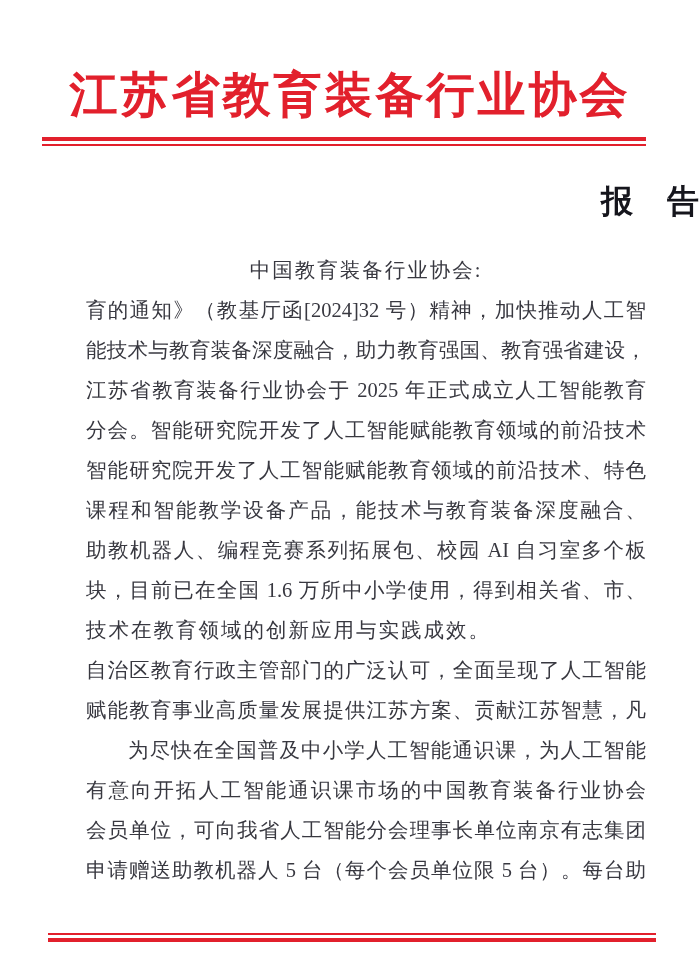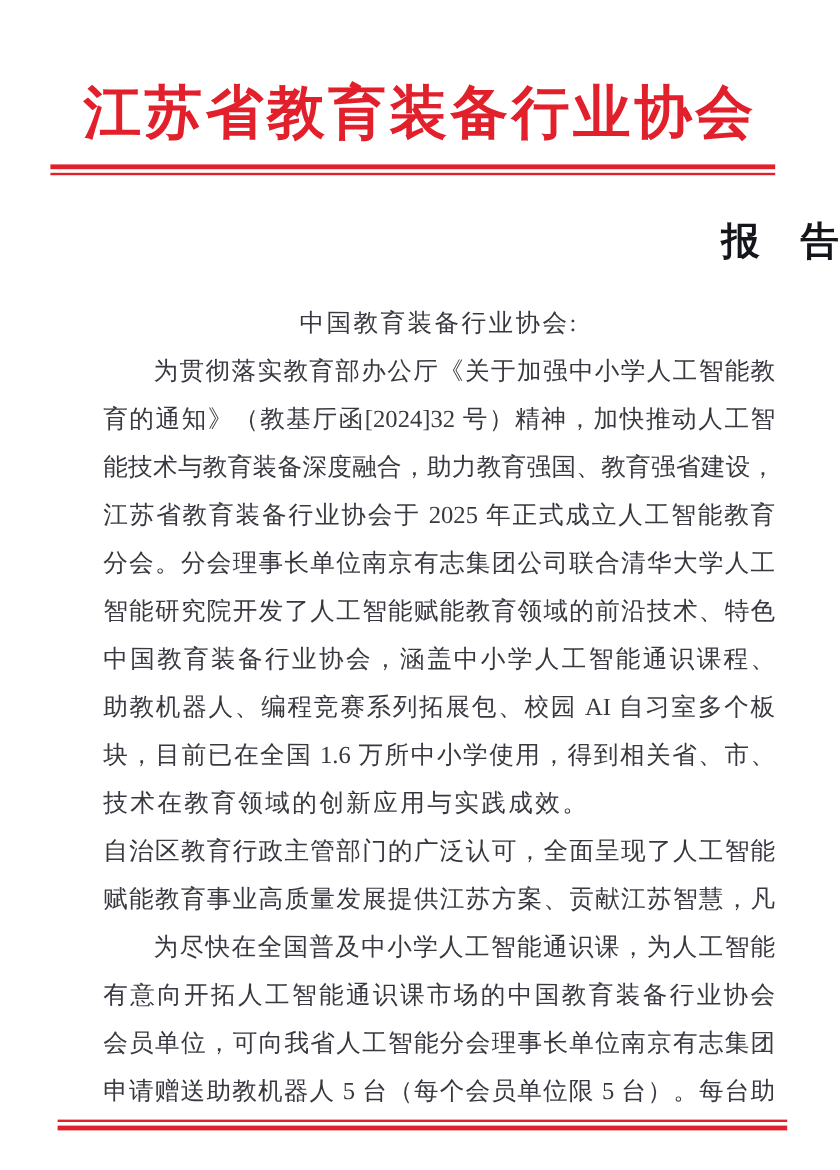--- a/index.html
+++ b/index.html
@@ -77,27 +77,26 @@
   <h1 class="letterhead">江苏省教育装备行业协会</h1>
 
   <div class="rule rule-top-thick"></div>
   <div class="rule rule-top-thin"></div>
 
   <h2 class="doc-title">报　告</h2>
 
   <div class="body-text">
     <p class="salutation">中国教育装备行业协会:</p>
     <div id="body-lines">
-        <div class="line indent">为贯彻落实教育部办公厅《关于加强中小学人工智能教</div>
         <div class="line">育的通知》（教基厅函[2024]32 号）精神，加快推动人工智</div>
         <div class="line">能技术与教育装备深度融合，助力教育强国、教育强省建设，</div>
         <div class="line">江苏省教育装备行业协会于 2025 年正式成立人工智能教育</div>
-        <div class="line">分会。分会理事长单位南京有志集团公司联合清华大学人工</div>
+        <div class="line">分会。智能研究院开发了人工智能赋能教育领域的前沿技术</div>
         <div class="line">智能研究院开发了人工智能赋能教育领域的前沿技术、特色</div>
-        <div class="line">中国教育装备行业协会，涵盖中小学人工智能通识课程、</div>
+        <div class="line">课程和智能教学设备产品，能技术与教育装备深度融合、</div>
         <div class="line">助教机器人、编程竞赛系列拓展包、校园 AI 自习室多个板</div>
         <div class="line">块，目前已在全国 1.6 万所中小学使用，得到相关省、市、</div>
         <div class="line para-end">技术在教育领域的创新应用与实践成效。</div>
         <div class="line">自治区教育行政主管部门的广泛认可，全面呈现了人工智能</div>
         <div class="line">赋能教育事业高质量发展提供江苏方案、贡献江苏智慧，凡</div>
         <div class="line indent">为尽快在全国普及中小学人工智能通识课，为人工智能</div>
         <div class="line">有意向开拓人工智能通识课市场的中国教育装备行业协会</div>
         <div class="line">会员单位，可向我省人工智能分会理事长单位南京有志集团</div>
         <div class="line">申请赠送助教机器人 5 台（每个会员单位限 5 台）。每台助</div>
       </div>

